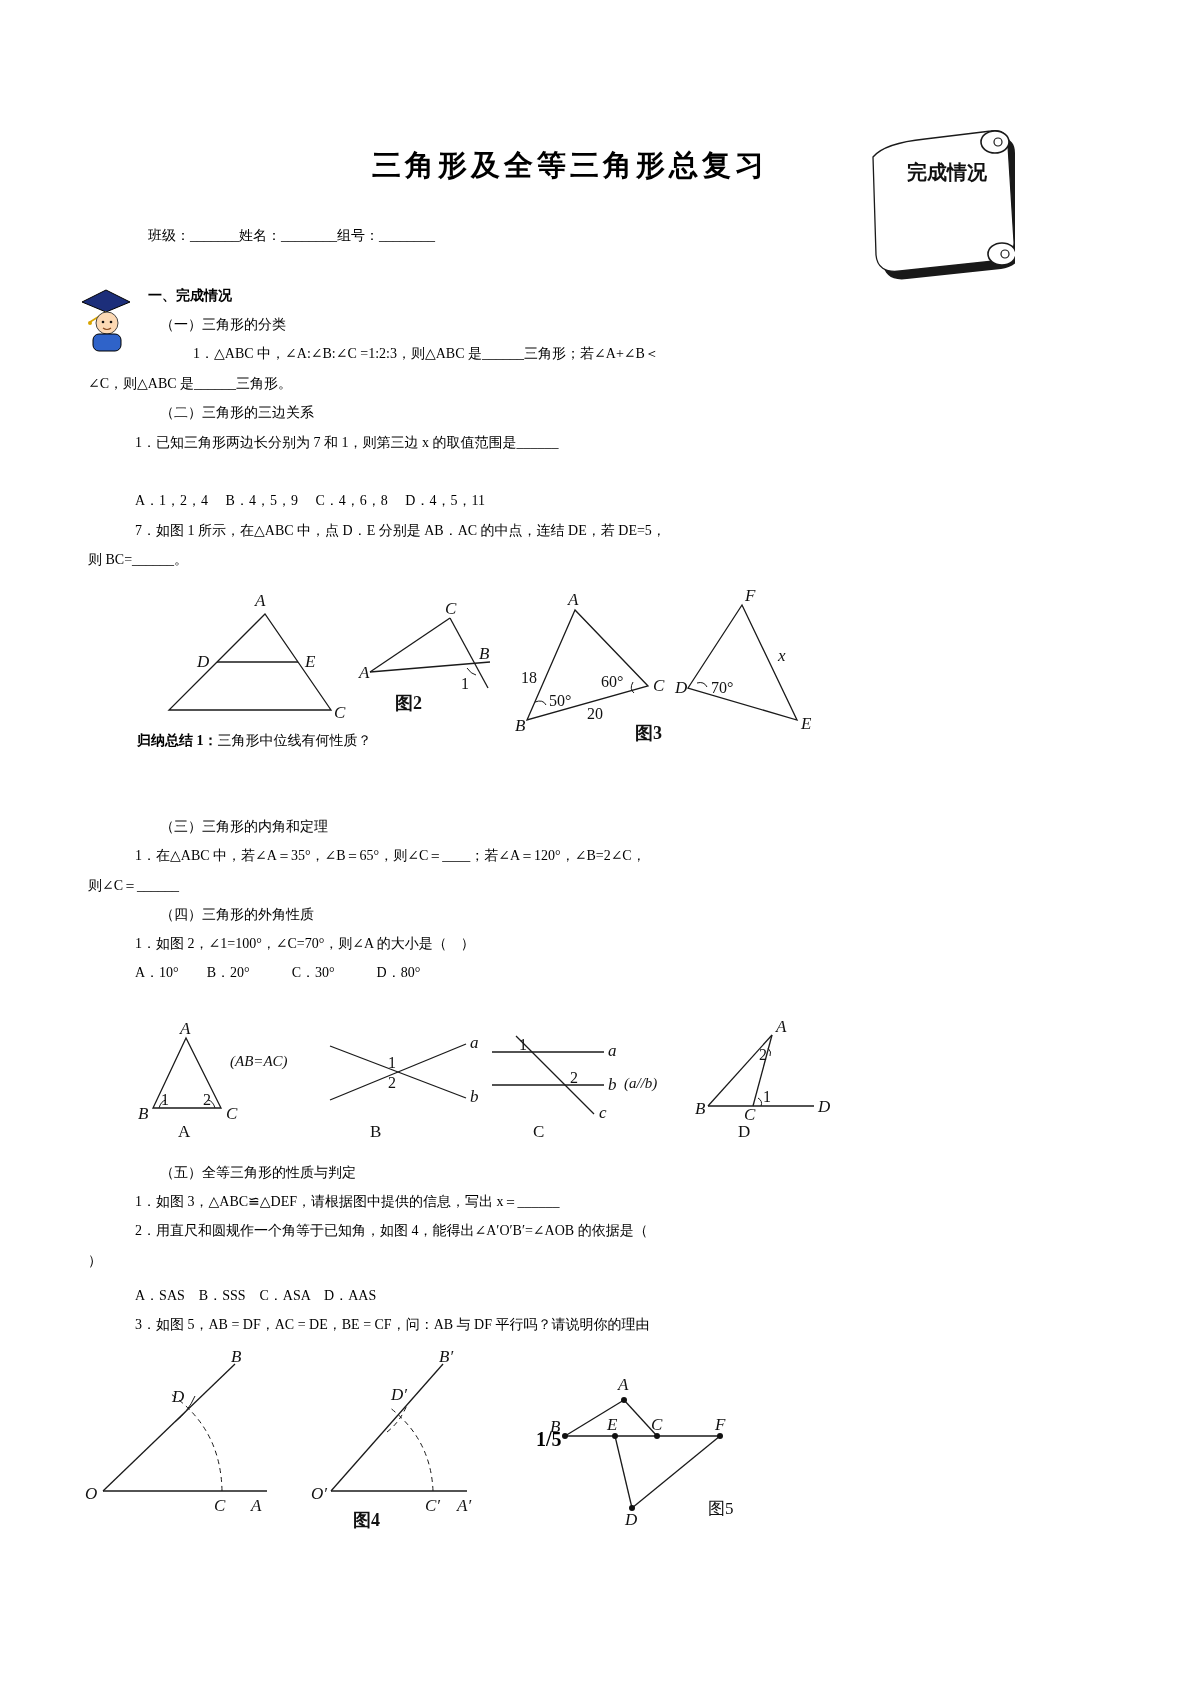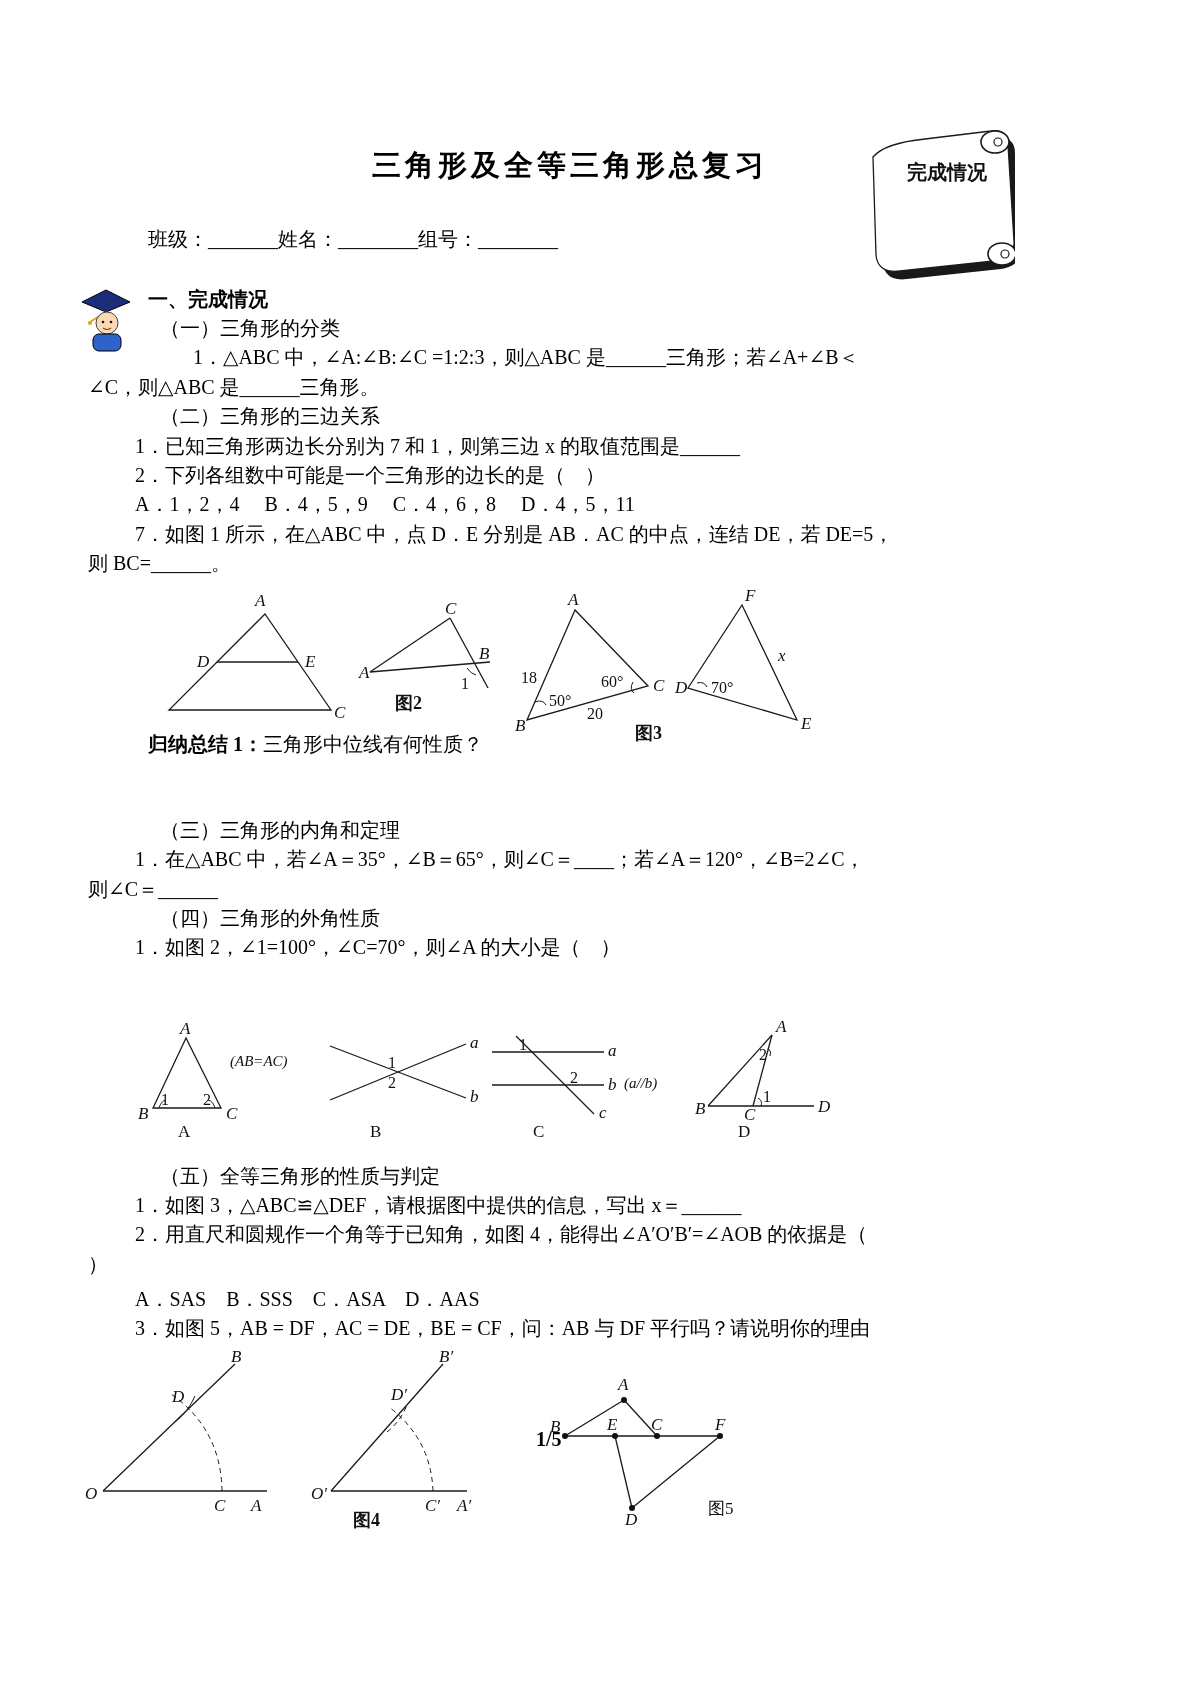--- a/index.html
+++ b/index.html
@@ -1,20 +1,20 @@
 <!DOCTYPE html>
 <html><head>
 <meta charset="utf-8">
 <style>
   html,body{margin:0;padding:0;background:#ffffff;}
   .page{
     position:relative;width:1015px;height:1684px;background:#ffffff;
     font-family:"Liberation Serif","DejaVu Serif",serif;color:#000;overflow:hidden;
   }
-  .line{position:absolute;font-size:20px;white-space:nowrap;line-height:1.25;}
+  .line{position:absolute;font-size:14px;white-space:nowrap;line-height:1.25;}
   .bold{font-weight:bold;}
   .title{
     position:absolute;top:146px;left:372px;font-size:29px;font-weight:bold;
     letter-spacing:4px;white-space:nowrap;
   }
   .pagenum{position:absolute;top:1428px;left:536px;font-size:20px;font-weight:bold;}
   svg{position:absolute;overflow:visible;}
   svg text{font-family:"Liberation Serif","DejaVu Serif",serif;fill:#111;font-size:17px;}
   svg text.lbl{font-style:italic;}
   svg text.num{font-size:16px;font-style:normal;}
@@ -56,21 +56,20 @@
     <rect x="17" y="52" width="28" height="17" rx="6" style="fill:#2f63c9;stroke:#000;stroke-width:1"></rect>
   </svg>
 
   <div class="line" style="top:227px;left:148px">班级：_______姓名：________组号：________</div>
   <div class="line bold" style="top:287px;left:148px">一、完成情况</div>
   <div class="line" style="top:316px;left:160px">（一）三角形的分类</div>
   <div class="line" style="top:345px;left:193px">1．△ABC 中，∠A:∠B:∠C =1:2:3，则△ABC 是______三角形；若∠A+∠B＜</div>
   <div class="line" style="top:375px;left:88px">∠C，则△ABC 是______三角形。</div>
   <div class="line" style="top:404px;left:160px">（二）三角形的三边关系</div>
   <div class="line" style="top:434px;left:135px">1．已知三角形两边长分别为 7 和 1，则第三边 x 的取值范围是______</div>
-  <div class="line" style="top:463px;left:135px">2．下列各组数中可能是一个三角形的边长的是（　）</div>
   <div class="line" style="top:492px;left:135px">A．1，2，4　 B．4，5，9　 C．4，6，8　 D．4，5，11</div>
   <div class="line" style="top:522px;left:135px">7．如图 1 所示，在△ABC 中，点 D．E 分别是 AB．AC 的中点，连结 DE，若 DE=5，</div>
   <div class="line" style="top:551px;left:88px">则 BC=______。</div>
 
   <svg style="left:155px;top:588px" width="200" height="145" viewBox="0 0 200 145">
     <g>
       <polygon points="110,26 14,122 176,122"></polygon>
       <line x1="62" y1="74" x2="143" y2="74"></line>
     </g>
     <text x="100" y="18" class="lbl">A</text>
@@ -111,29 +110,30 @@
       <path class="thin" d="M 192,90 Q 199,88 202,94"></path>
     </g>
     <text x="240" y="8" class="lbl">F</text>
     <text x="170" y="100" class="lbl">D</text>
     <text x="296" y="136" class="lbl">E</text>
     <text x="206" y="100" class="num">70°</text>
     <text x="273" y="68" class="lbl">x</text>
     <text x="130" y="146" class="cap">图3</text>
   </svg>
 
-  <div class="line" style="top:732px;left:148px">
+  <div class="line" style="top:732px;left:137px">
     <span class="bold">归纳总结 1：</span><span>三角形中位线有何性质？</span>
   </div>
 
   <div class="line" style="top:818px;left:160px">（三）三角形的内角和定理</div>
   <div class="line" style="top:847px;left:135px">1．在△ABC 中，若∠A＝35°，∠B＝65°，则∠C＝____；若∠A＝120°，∠B=2∠C，</div>
   <div class="line" style="top:877px;left:88px">则∠C＝______</div>
   <div class="line" style="top:906px;left:160px">（四）三角形的外角性质</div>
   <div class="line" style="top:935px;left:135px">1．如图 2，∠1=100°，∠C=70°，则∠A 的大小是（　）</div>
+  <div class="line" style="top:964px;left:135px">A．10°　　B．20°　　　C．30°　　　D．80°</div>
 
   <svg style="left:135px;top:1022px" width="165" height="120" viewBox="0 0 165 120">
     <g>
       <polygon points="51,16 18,86 86,86"></polygon>
       <path class="thin" d="M 24,86 Q 26,79 31,78"></path>
       <path class="thin" d="M 80,86 Q 78,79 73,78"></path>
     </g>
     <text x="45" y="12" class="lbl">A</text>
     <text x="3" y="97" class="lbl">B</text>
     <text x="91" y="97" class="lbl">C</text>

